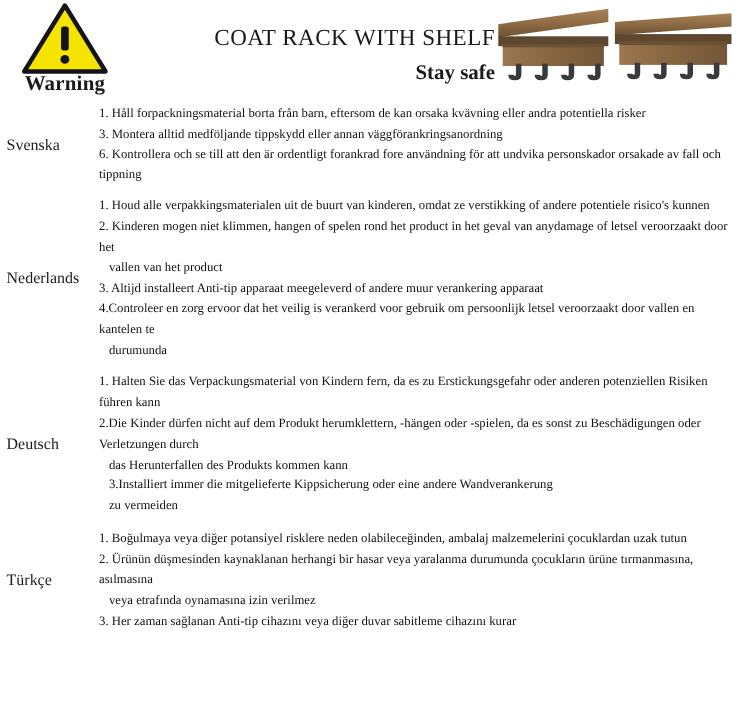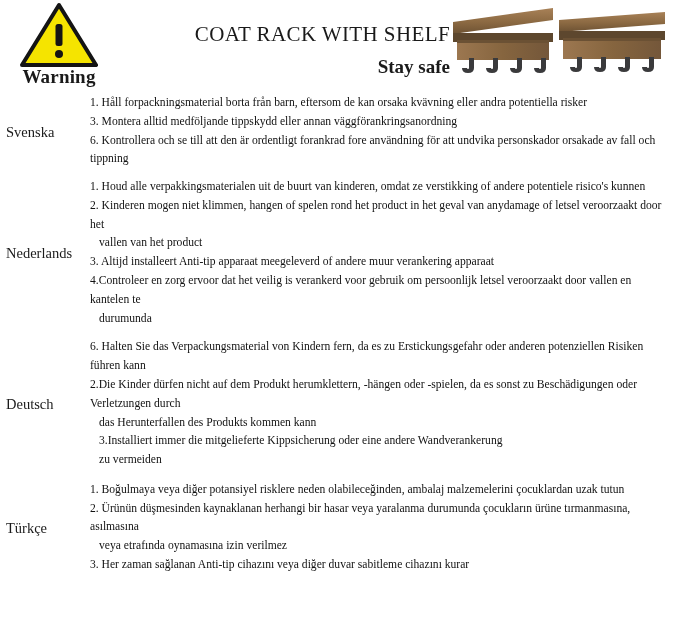--- a/index.html
+++ b/index.html
@@ -190,21 +190,21 @@
         <div class="ln indent">vallen van het product</div>
         <div class="ln">3. Altijd installeert Anti-tip apparaat meegeleverd of andere muur verankering apparaat</div>
         <div class="ln">4.Controleer en zorg ervoor dat het veilig is verankerd voor gebruik om persoonlijk letsel veroorzaakt door vallen en kantelen te</div>
         <div class="ln indent">durumunda</div>
       </div>
     </div>
 
     <div class="lang-sec sec-de">
       <div class="lang-name">Deutsch</div>
       <div class="lang-lines">
-        <div class="ln">6. Halten Sie das Verpackungsmaterial von Kindern fern, da es zu Erstickungsgefahr oder anderen potenziellen Risiken führen kann</div>
+        <div class="ln">1. Halten Sie das Verpackungsmaterial von Kindern fern, da es zu Erstickungsgefahr oder anderen potenziellen Risiken führen kann</div>
         <div class="ln">2.Die Kinder dürfen nicht auf dem Produkt herumklettern, -hängen oder -spielen, da es sonst zu Beschädigungen oder Verletzungen durch</div>
         <div class="ln indent">das Herunterfallen des Produkts kommen kann</div>
         <div class="ln indent">3.Installiert immer die mitgelieferte Kippsicherung oder eine andere Wandverankerung</div>
         <div class="ln indent">zu vermeiden</div>
       </div>
     </div>
 
     <div class="lang-sec sec-tr">
       <div class="lang-name">Türkçe</div>
       <div class="lang-lines">

